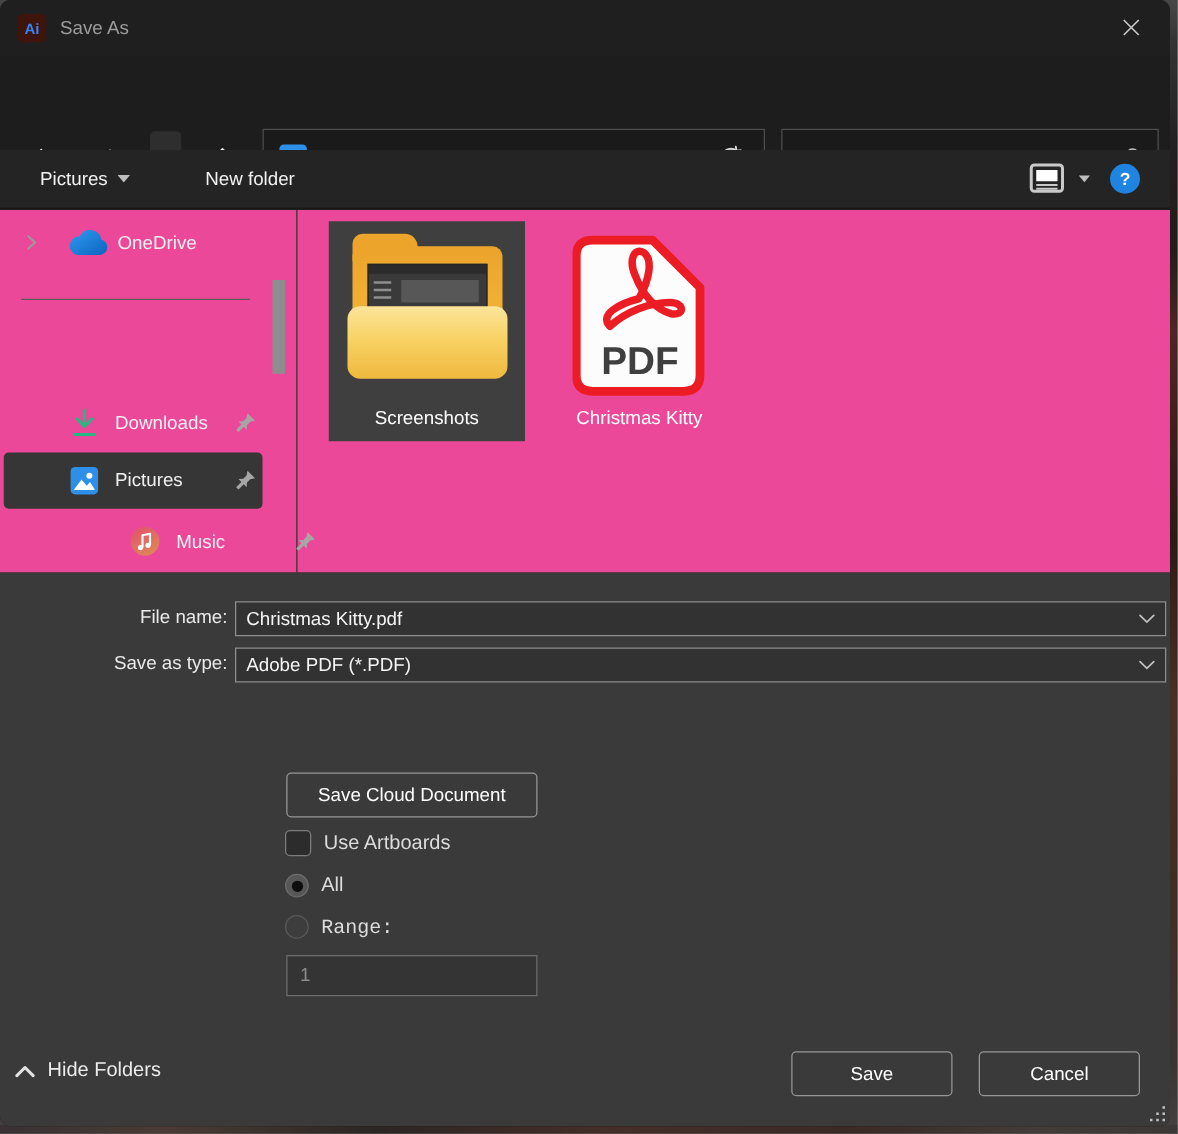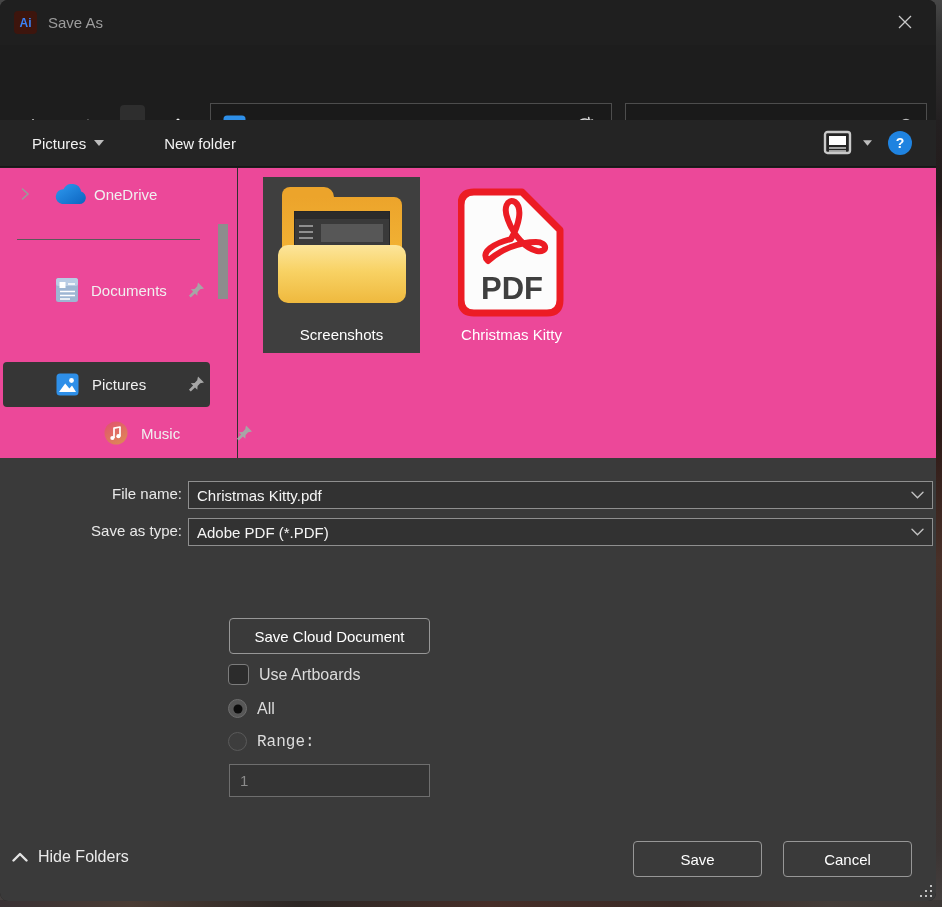--- a/index.html
+++ b/index.html
@@ -205,33 +205,31 @@
             <linearGradient id="odg" x1="0" y1="0" x2="1" y2="1">
               <stop offset="0" stop-color="#2f9bf0"></stop>
               <stop offset="1" stop-color="#0c64c0"></stop>
             </linearGradient>
           </defs>
         <path d="M25.5 20 a6.3 6.3 0 0 0 1.6-12.4 A9.3 9.3 0 0 0 9.5 5.3 A7.4 7.4 0 0 0 8 20 Z" fill="url(#odg)"></path>
       </svg>
       <span class="sb-label" style="margin-left:8px;">OneDrive</span>
     </div>
 
-    <div class="sb-row" style="left:0;top:105px;width:210px;">
-      <svg style="margin-left:55px;" width="24" height="26" viewBox="0 0 24 26">
-        <rect x="1" y="1" width="22" height="24" rx="2.5" fill="#9eb6d3"></rect>
-        <rect x="1" y="1" width="22" height="8" rx="2.5" fill="#b8cce4"></rect>
-        <rect x="4.5" y="5" width="6" height="6" fill="#ffffff"></rect>
-        <path d="M13 7 H20 M5 14.5 H20 M5 18.5 H20 M5 22 H15" stroke="#ffffff" stroke-width="1.7"></path>
-      </svg>
-      <span class="sb-label" style="margin-left:12px;">Documents</span>
+
+    <div class="sb-row" style="left:0;top:153px;width:210px;">
+      <svg style="margin-left:56px;" width="23" height="24" viewBox="0 0 23 24">
+        <path d="M11.5 2 V13.5 M5.5 9 L11.5 15.2 L17.5 9" stroke="#23b884" stroke-width="2.4" fill="none" stroke-linecap="round" stroke-linejoin="round"></path>
+        <path d="M3.5 21.5 H19.5" stroke="#23b884" stroke-width="2.4" stroke-linecap="round"></path>
+      </svg>
+      <span class="sb-label" style="margin-left:13px;">Downloads</span>
       <svg class="sb-pin" width="17" height="17" viewBox="0 0 17 17">
           <path d="M10 1 L16 7 L12.2 7.8 L9.6 10.4 L9.3 14.2 L7 11.9 L2.8 16.1 L0.9 14.2 L5.1 10 L2.8 7.7 L6.6 7.4 L9.2 4.8 Z" fill="#a6a6a6"></path>
         </svg>
     </div>
-
 
     <div class="sb-row" style="left:0;top:199px;width:210px;">
       <svg style="margin-left:56px;" width="23" height="23" viewBox="0 0 23 23">
         <rect x="0.5" y="0.5" width="22" height="22" rx="3.5" fill="#2e8fe8"></rect>
         <circle cx="15.5" cy="7.5" r="2.4" fill="#ffffff"></circle>
         <path d="M3 19 L9.2 10.5 L13.4 15.5 L16 12.6 L20 19 Z" fill="#ffffff"></path>
       </svg>
       <span class="sb-label" style="margin-left:13px;">Pictures</span>
       <svg class="sb-pin" width="17" height="17" viewBox="0 0 17 17">
           <path d="M10 1 L16 7 L12.2 7.8 L9.6 10.4 L9.3 14.2 L7 11.9 L2.8 16.1 L0.9 14.2 L5.1 10 L2.8 7.7 L6.6 7.4 L9.2 4.8 Z" fill="#a6a6a6"></path>

